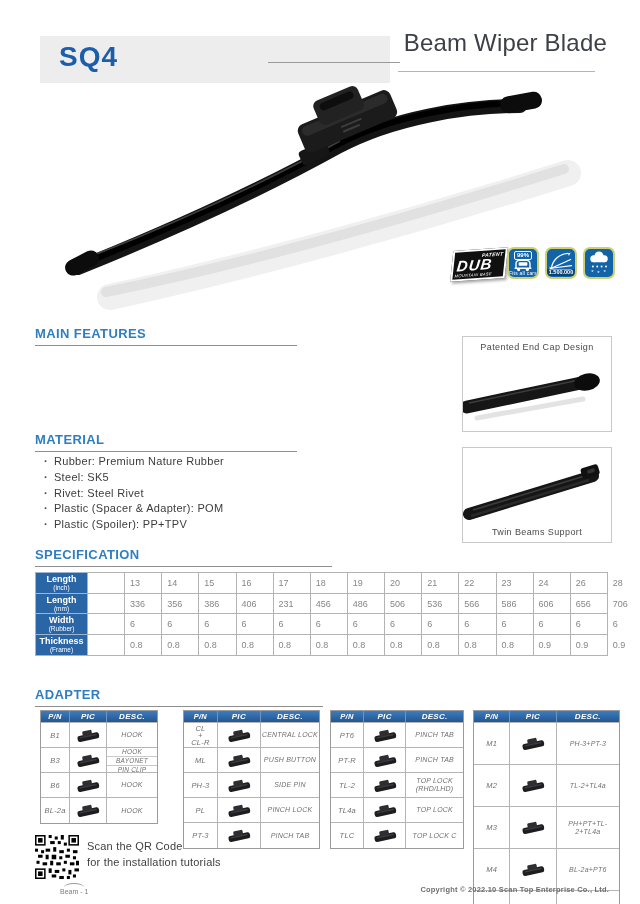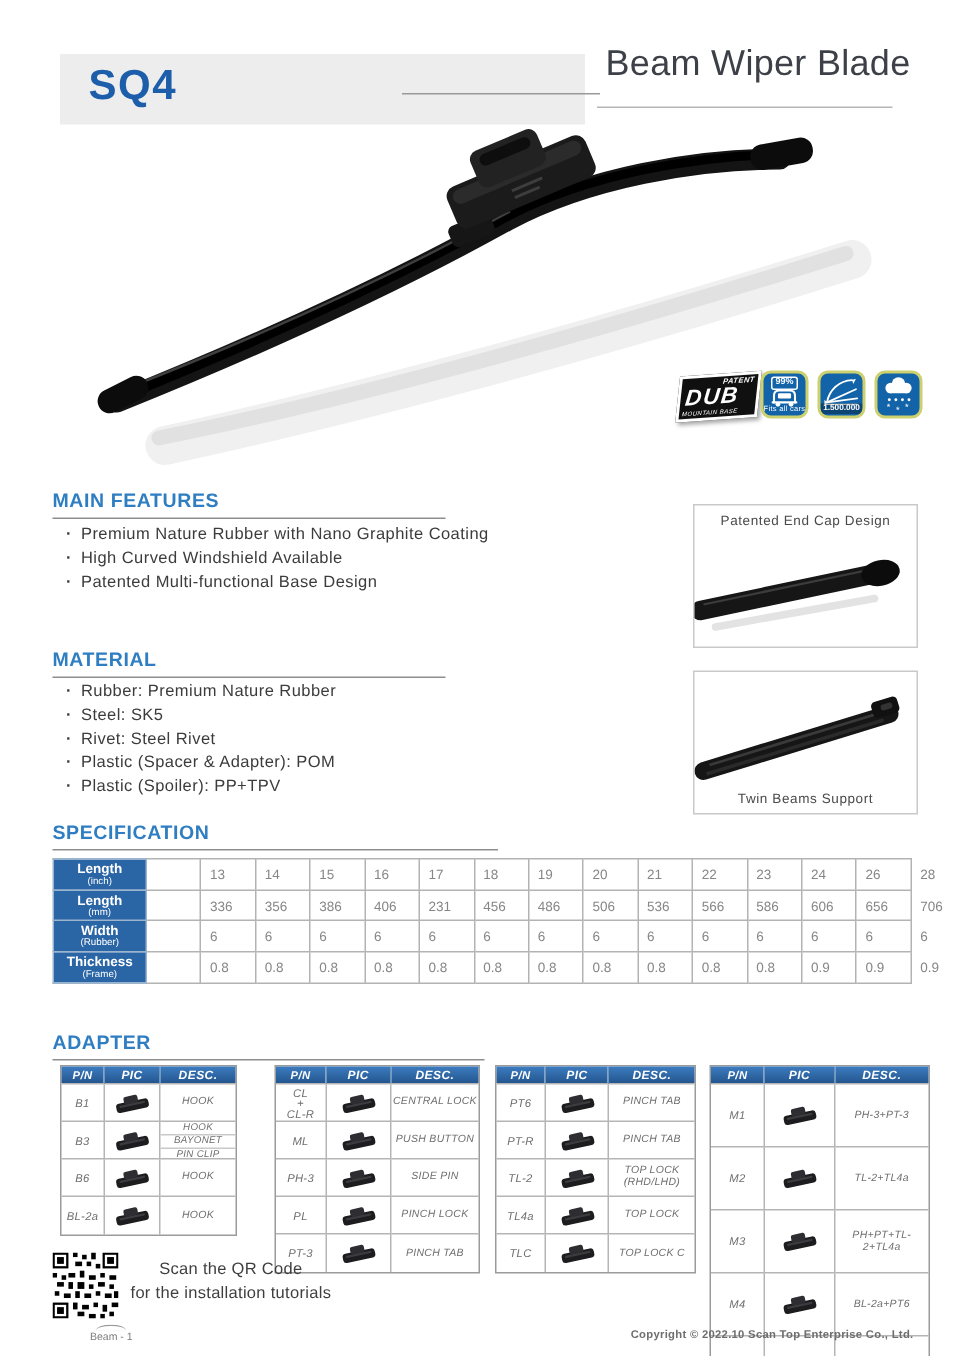--- a/index.html
+++ b/index.html
@@ -47,21 +47,21 @@
   #box-endcap { top:336px; }
   #box-twin { top:447px; }
   .callout .cap-top { position:absolute; top:5px; width:100%; text-align:center; font-size:9px; color:#4a4a4a; letter-spacing:.4px; }
   .callout .cap-bottom { position:absolute; bottom:5px; width:100%; text-align:center; font-size:9px; color:#4a4a4a; letter-spacing:.4px; }
   .callout svg { position:absolute; left:0; width:148px; height:72px; }
   #box-endcap svg { top:18px; }
   #box-twin svg { top:4px; }
 
   
   #spec-table { position:absolute; left:35px; top:572px; width:573px; border-collapse:collapse; table-layout:fixed; }
-  #spec-table th { width:62px; background:#2a65a6; color:#fff; border:1px solid #9db4cd; height:20.7px; padding:0; }
+  #spec-table th { width:52px; background:#2a65a6; color:#fff; border:1px solid #9db4cd; height:20.7px; padding:0; }
   #spec-table th .lbl { font-size:9px; font-weight:bold; line-height:9px; }
   #spec-table th .sub { font-size:6.5px; font-weight:normal; line-height:7px; }
   #spec-table td { border:1px solid #b3b3b3; text-align:center; font-size:9px; color:#868686; height:20.7px; background:#fff;padding-left:42px; }
 
   
   .atable { position:absolute; top:710px; border:1px solid #9b9b9b; background:#fff;font-style:italic; }
   #atable-0 { left:40px;  width:118px; }
   #atable-1 { left:183px; width:137px; }
   #atable-2 { left:330px; width:134px; }
   #atable-3 { left:473px; width:147px; }
@@ -74,21 +74,21 @@
   #atable-3 .abody > div { height:42px; }
   .c-pn { font-size:7.5px !important; white-space:pre-line; line-height:7px; }
   .c-desc { white-space:pre-line; line-height:8px; padding:0 1px; }
   .c-desc.multi { flex-direction:column; justify-content:stretch; padding:0; }
   .c-desc.multi > div { width:100%; flex:1; display:flex; align-items:center; justify-content:center; border-bottom:1px solid #c9c9c9; font-size:6.5px; }
   .c-desc.multi > div:last-child { border-bottom:none; }
   .pic-svg { width:32px; height:17px; }
 
   
   #qr { position:absolute; left:35px; top:835px; width:44px; height:44px; }
-  .qr-text { position:absolute; left:87px; top:839px; font-size:11px; color:#3f3f3f; line-height:15.5px; letter-spacing:.2px;text-align:center; }
+  .qr-text { position:absolute; left:87px; top:839px; font-size:11px; color:#3f3f3f; line-height:15.5px; letter-spacing:.2px; }
   .page-num { position:absolute; left:60px; top:883px; font-size:7px; color:#7c7c7c; text-align:center; }
   .page-num .arc { display:block; width:20px; height:4px; border-top:1px solid #9a9a9a; border-radius:50% 50% 0 0 / 100% 100% 0 0; margin:0 auto 1px auto; }
   .copyright { position:absolute; right:31px; top:885px; font-size:7.5px; font-weight:bold; color:#6e6e6e; letter-spacing:.2px; }
 </style>
 </head>
 <body>
 
 <div id="page">
 
   <div class="model-box">
@@ -167,25 +167,20 @@
           <circle cx="19" cy="20" r="1.1"></circle>
           <circle cx="24" cy="20" r="1.1"></circle>
         <text x="7" y="28" font-size="7" fill="#fff">*</text>
         <text x="14" y="30" font-size="7" fill="#fff">*</text>
         <text x="21" y="28" font-size="7" fill="#fff">*</text>
       </g>
     </svg>
   </div>
 
   <div class="sec-head" id="head-features">MAIN FEATURES</div>
-  <ul class="bullets" id="features-list">
-      <li>Premium Nature Rubber with Nano Graphite Coating</li>
-      <li>High Curved Windshield Available</li>
-      <li>Patented Multi-functional Base Design</li>
-    </ul>
 
   <div class="sec-head" id="head-material">MATERIAL</div>
   <ul class="bullets" id="material-list">
       <li>Rubber: Premium Nature Rubber</li>
       <li>Steel: SK5</li>
       <li>Rivet: Steel Rivet</li>
       <li>Plastic (Spacer &amp; Adapter): POM</li>
       <li>Plastic (Spoiler): PP+TPV</li>
     </ul>
 

